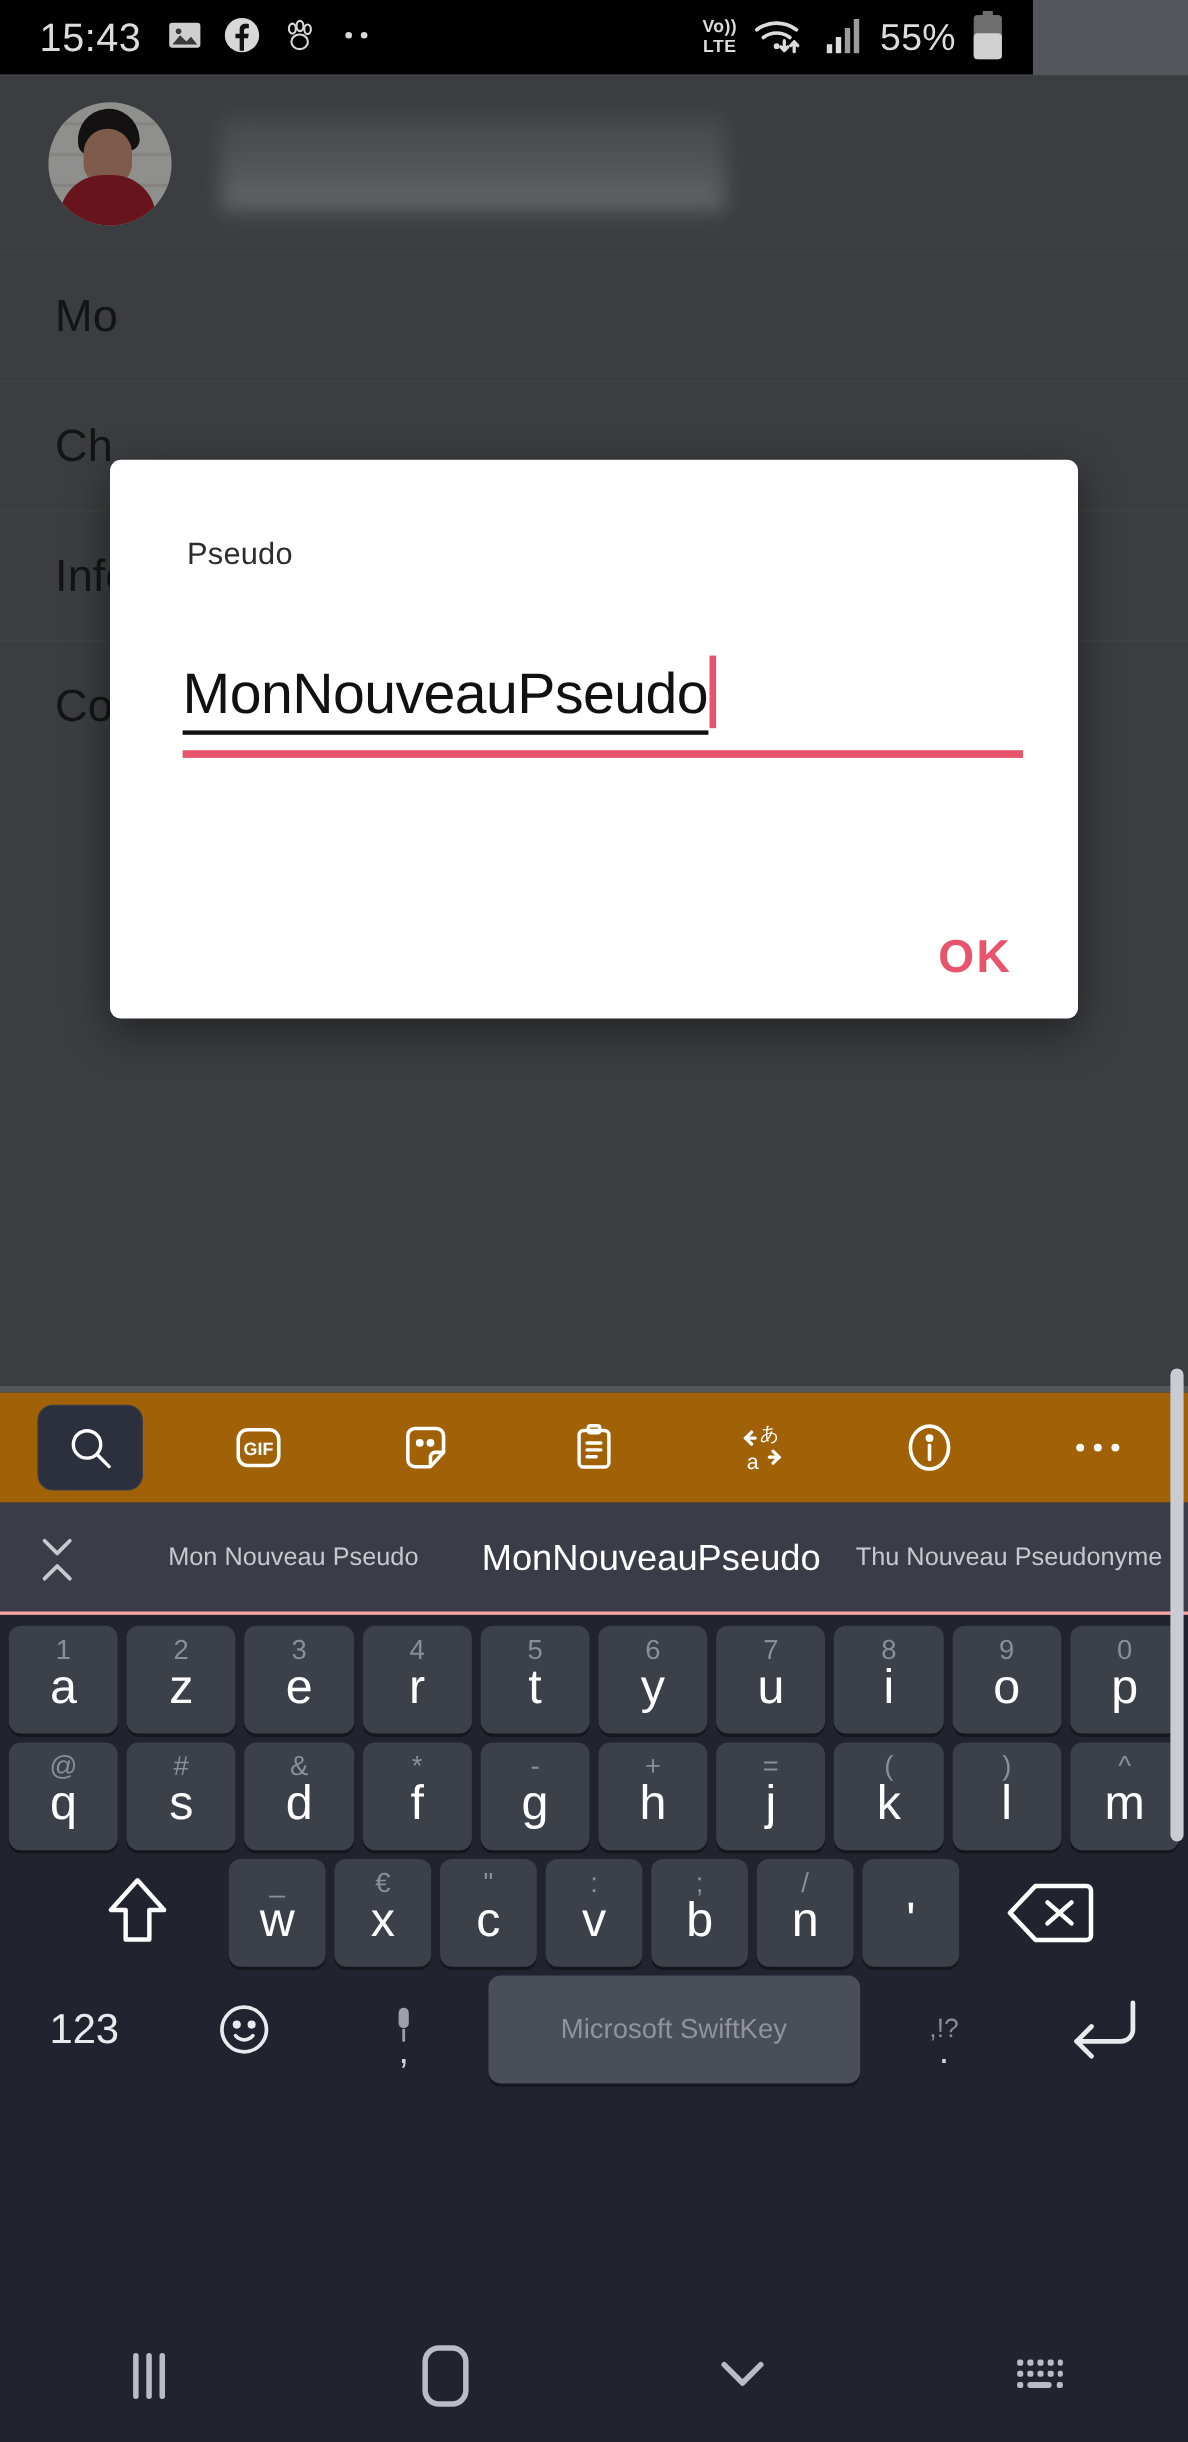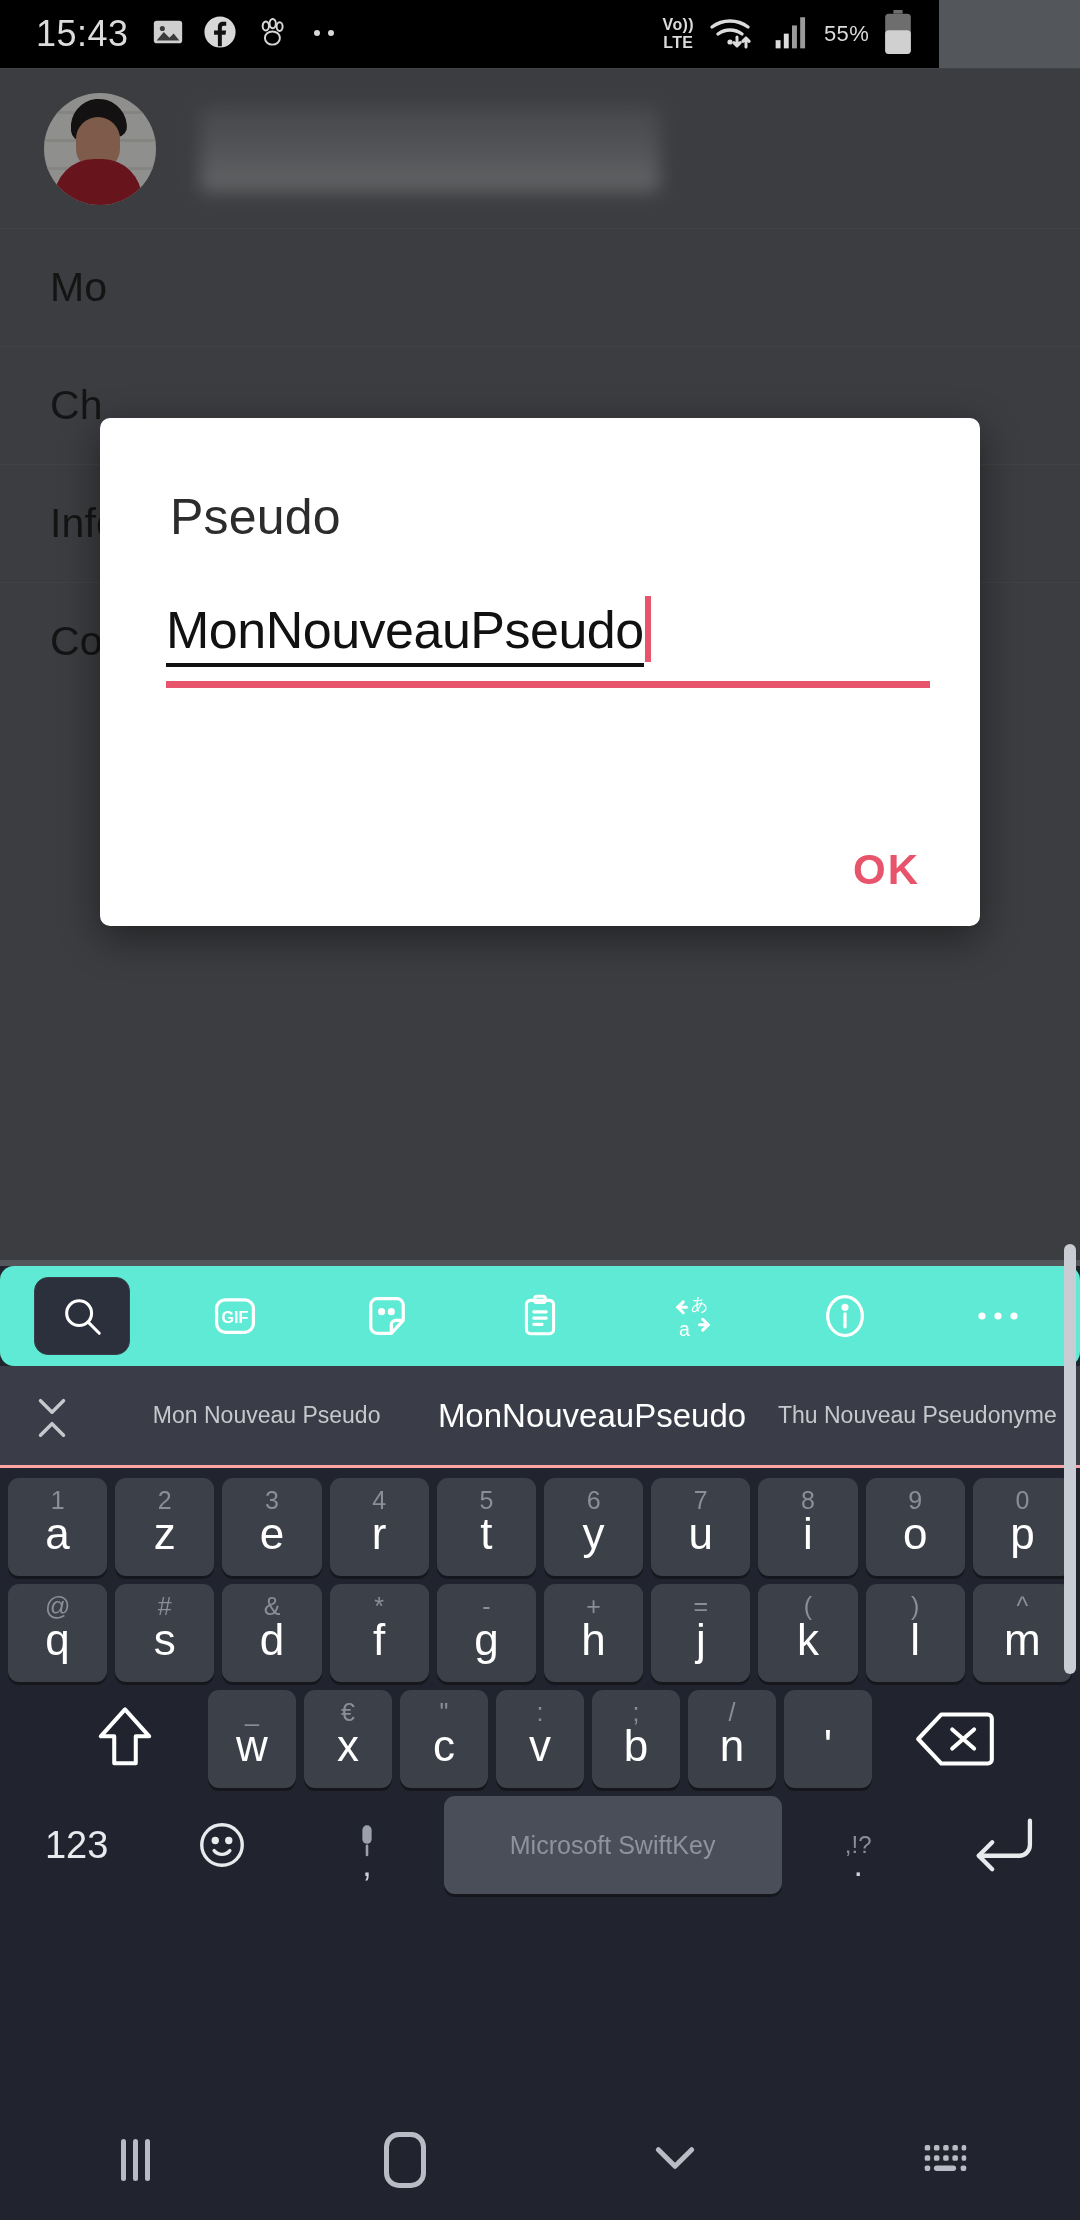--- a/index.html
+++ b/index.html
@@ -19,21 +19,21 @@
     padding:0 26px 0 36px;
   }
   .sb-time{ color:#dcdcdc; font-size:36px; letter-spacing:.5px; }
   .sb-left-icons{ display:flex; align-items:center; gap:18px; margin-left:22px; }
   .sb-spacer{ flex:1; }
   .sb-right{ display:flex; align-items:center; gap:14px; }
   .sb-volte{
     color:#dcdcdc; font-size:16px; line-height:18px; text-align:center;
     font-weight:600; letter-spacing:.4px;
   }
-  .sb-pct{ color:#dcdcdc; font-size:22px; letter-spacing:.3px; }
+  .sb-pct{ color:#dcdcdc; font-size:34px; letter-spacing:.3px; }
   .ico{ display:block; }
 
   
   #app-screen{
     position:absolute; top:68px; left:0; width:1080px; height:1192px;
     background:#5a5d61;
   }
   #app-header{
     height:170px; display:flex; align-items:center; padding-left:56px;
     background:#5a5d61;
@@ -82,21 +82,21 @@
 
   
   #dialog{
     position:absolute; left:100px; top:418px; width:880px; height:508px;
     background:#fff; border-radius:10px;
     box-shadow:0 12px 40px rgba(0,0,0,.45);
     padding:0;
   }
   #dialog-title{
     position:absolute; left:70px; top:70px;
-    font-size:50px; color:#2c2c2c; letter-spacing:.2px;
+    font-size:28px; color:#2c2c2c; letter-spacing:.2px;
   }
   #pseudo-field-wrap{
     position:absolute; left:66px; top:178px; width:764px;
   }
   #pseudo-text{
     font-size:52px; color:#111; letter-spacing:-.5px;
     border-bottom:4px solid #111; display:inline-block;
     padding-bottom:2px; line-height:62px;
   }
   #pseudo-caret{
@@ -111,21 +111,21 @@
     color:#e8546b; font-size:42px; font-weight:700; letter-spacing:2px;
   }
 
   
   #keyboard{
     position:absolute; left:0; top:1266px; width:1080px; height:834px;
     background:#21242e;
   }
   #kb-toolbar{
     height:100px; display:flex; align-items:center;
-    background:#5eead4; padding:0 34px;border-radius:14px;
+    background:#a16207; padding:0 34px;
   }
   .tb-item{
     width:96px; height:78px; display:flex; align-items:center;
     justify-content:center; border-radius:14px;
   }
   .tb-item.active{ background:#2c303c; border:1px solid #3a3f4d; }
   .tb-gap{ flex:1; }
   #kb-suggestions{
     height:102px; display:flex; align-items:center;
     background:#3a3d48; border-bottom:3px solid #fca5a5;

